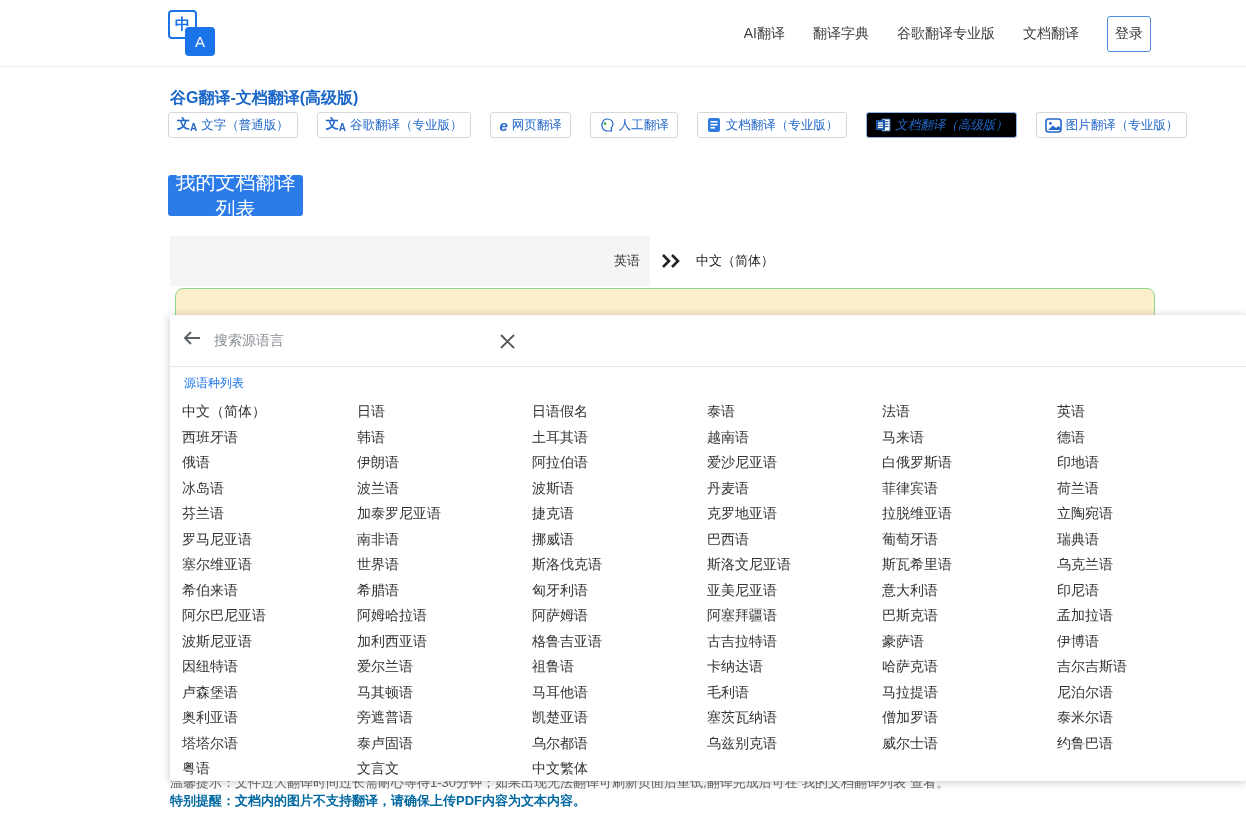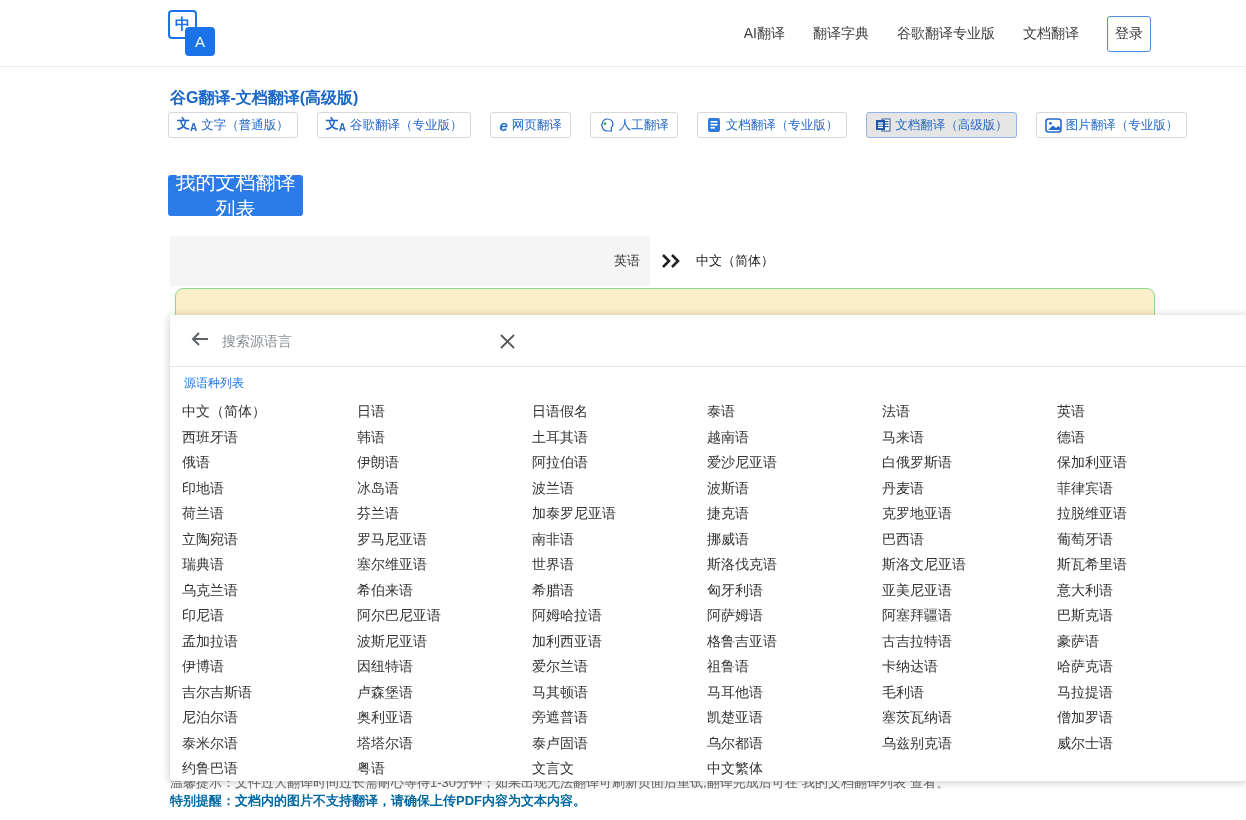--- a/index.html
+++ b/index.html
@@ -13,21 +13,21 @@
   .logo-top { position:absolute; left:0; top:0; width:29px; height:29px; background:#fff; border:2px solid #1a73e8; border-radius:4px; color:#1a73e8; font-weight:bold; font-size:15px; display:flex; align-items:center; justify-content:center; z-index:1; }
   .logo-bottom { position:absolute; left:17px; top:17px; width:30px; height:29px; background:#1a73e8; border-radius:4px; color:#fff; font-size:15px; display:flex; align-items:center; justify-content:center; z-index:2; }
   .nav { position:absolute; right:95px; top:0; height:67px; display:flex; align-items:center; gap:28px; }
   .nav-item { font-size:14px; color:#3c3c3c; cursor:pointer; white-space:nowrap; }
   .login-btn { width:44px; height:36px; border:1px solid #4e8fe0; border-radius:3px; background:#fff; color:#333; font-size:14px; display:flex; align-items:center; justify-content:center; cursor:pointer; }
 
   
   .page-title { position:absolute; left:170px; top:88px; font-size:16px; font-weight:bold; color:#1a66c8; }
   .tabs { position:absolute; left:168px; top:112px; display:flex; gap:19px; align-items:stretch; }
   .tab { display:flex; align-items:center; gap:4px; padding:4px 8px; border:1px solid #d8d8d8; border-radius:3px; background:#fff; color:#2468c9; font-size:12.5px; cursor:pointer; white-space:nowrap; height:26px; }
-  .tab.active { background:#e5e5e5; border-color:#8fb3e6; }
+  .tab.active { background:#000000; border-color:#8fb3e6;font-style:italic; }
   .tr-glyph { color:#2468c9; font-weight:bold; font-size:13px; line-height:1; }
   .tr-glyph .sub { font-size:10px; vertical-align:-3px; }
   .e-glyph { color:#2468c9; font-weight:bold; font-style:italic; font-size:15px; line-height:1; }
   .tab svg { display:block; }
 
   
   .list-btn { position:absolute; left:168px; top:175px; width:135px; height:41px; background:#2b7ce9; border:none; border-radius:3px; color:#fff; font-size:20px; display:flex; align-items:center; justify-content:center; cursor:pointer; font-family:inherit; }
 
   
   .lang-bar { position:absolute; left:170px; top:236px; width:985px; height:50px; background:#fff; display:flex; align-items:center; }
@@ -37,21 +37,21 @@
 
   
   .upload-box { position:absolute; left:175px; top:288px; width:980px; height:482px; background:#fbeecb; border:1px solid #8fd98f; border-radius:8px; z-index:1; }
 
   
   .notice-tip { position:absolute; left:170px; top:774px; width:1010px; font-size:13px; color:#666; z-index:2; white-space:nowrap; }
   .notice-warning { position:absolute; left:170px; top:792px; width:1010px; font-size:13px; font-weight:bold; color:#0369a1; z-index:2; white-space:nowrap; }
 
   
   .lang-panel { position:absolute; left:170px; top:315px; width:1076px; height:466px; background:#fff; box-shadow:0 1px 8px rgba(32,33,36,.25); border-radius:2px; z-index:5; }
-  .panel-search { position:relative; height:52px; display:flex; align-items:center; padding:0 20px; border-bottom:1px solid #e6e6e6; }
+  .panel-search { position:relative; height:52px; display:flex; align-items:center; padding:0 12px; border-bottom:1px solid #e6e6e6;font-family:Liberation Mono, monospace; }
   .panel-search svg { flex:0 0 auto; }
   .search-input { margin-left:12px; border:none; outline:none; font-size:14px; color:#333; width:260px; font-family:inherit; }
   .search-input::placeholder { color:#8a8f94; }
   .panel-close { position:absolute; left:327px; top:16px; width:20px; height:20px; cursor:pointer; display:flex; align-items:center; justify-content:center; }
   .panel-list-title { padding:8px 0 0 14px; font-size:12px; font-weight:normal; color:#1a73e8; }
   .lang-grid { margin:7px 0 0 12px; display:grid; grid-template-columns:repeat(6,175px); grid-auto-rows:25.5px; }
   .lang-cell { font-size:14px; color:#333; line-height:25.5px; cursor:pointer; white-space:nowrap; overflow:hidden; }
 </style>
 </head>
 <body>
@@ -196,21 +196,20 @@
         <div class="lang-cell">俄语</div>
 
         <div class="lang-cell">伊朗语</div>
 
         <div class="lang-cell">阿拉伯语</div>
 
         <div class="lang-cell">爱沙尼亚语</div>
 
         <div class="lang-cell">白俄罗斯语</div>
 
-        <div class="lang-cell">保加利亚语</div>
 
         <div class="lang-cell">印地语</div>
 
         <div class="lang-cell">冰岛语</div>
 
         <div class="lang-cell">波兰语</div>
 
         <div class="lang-cell">波斯语</div>
 
         <div class="lang-cell">丹麦语</div>

